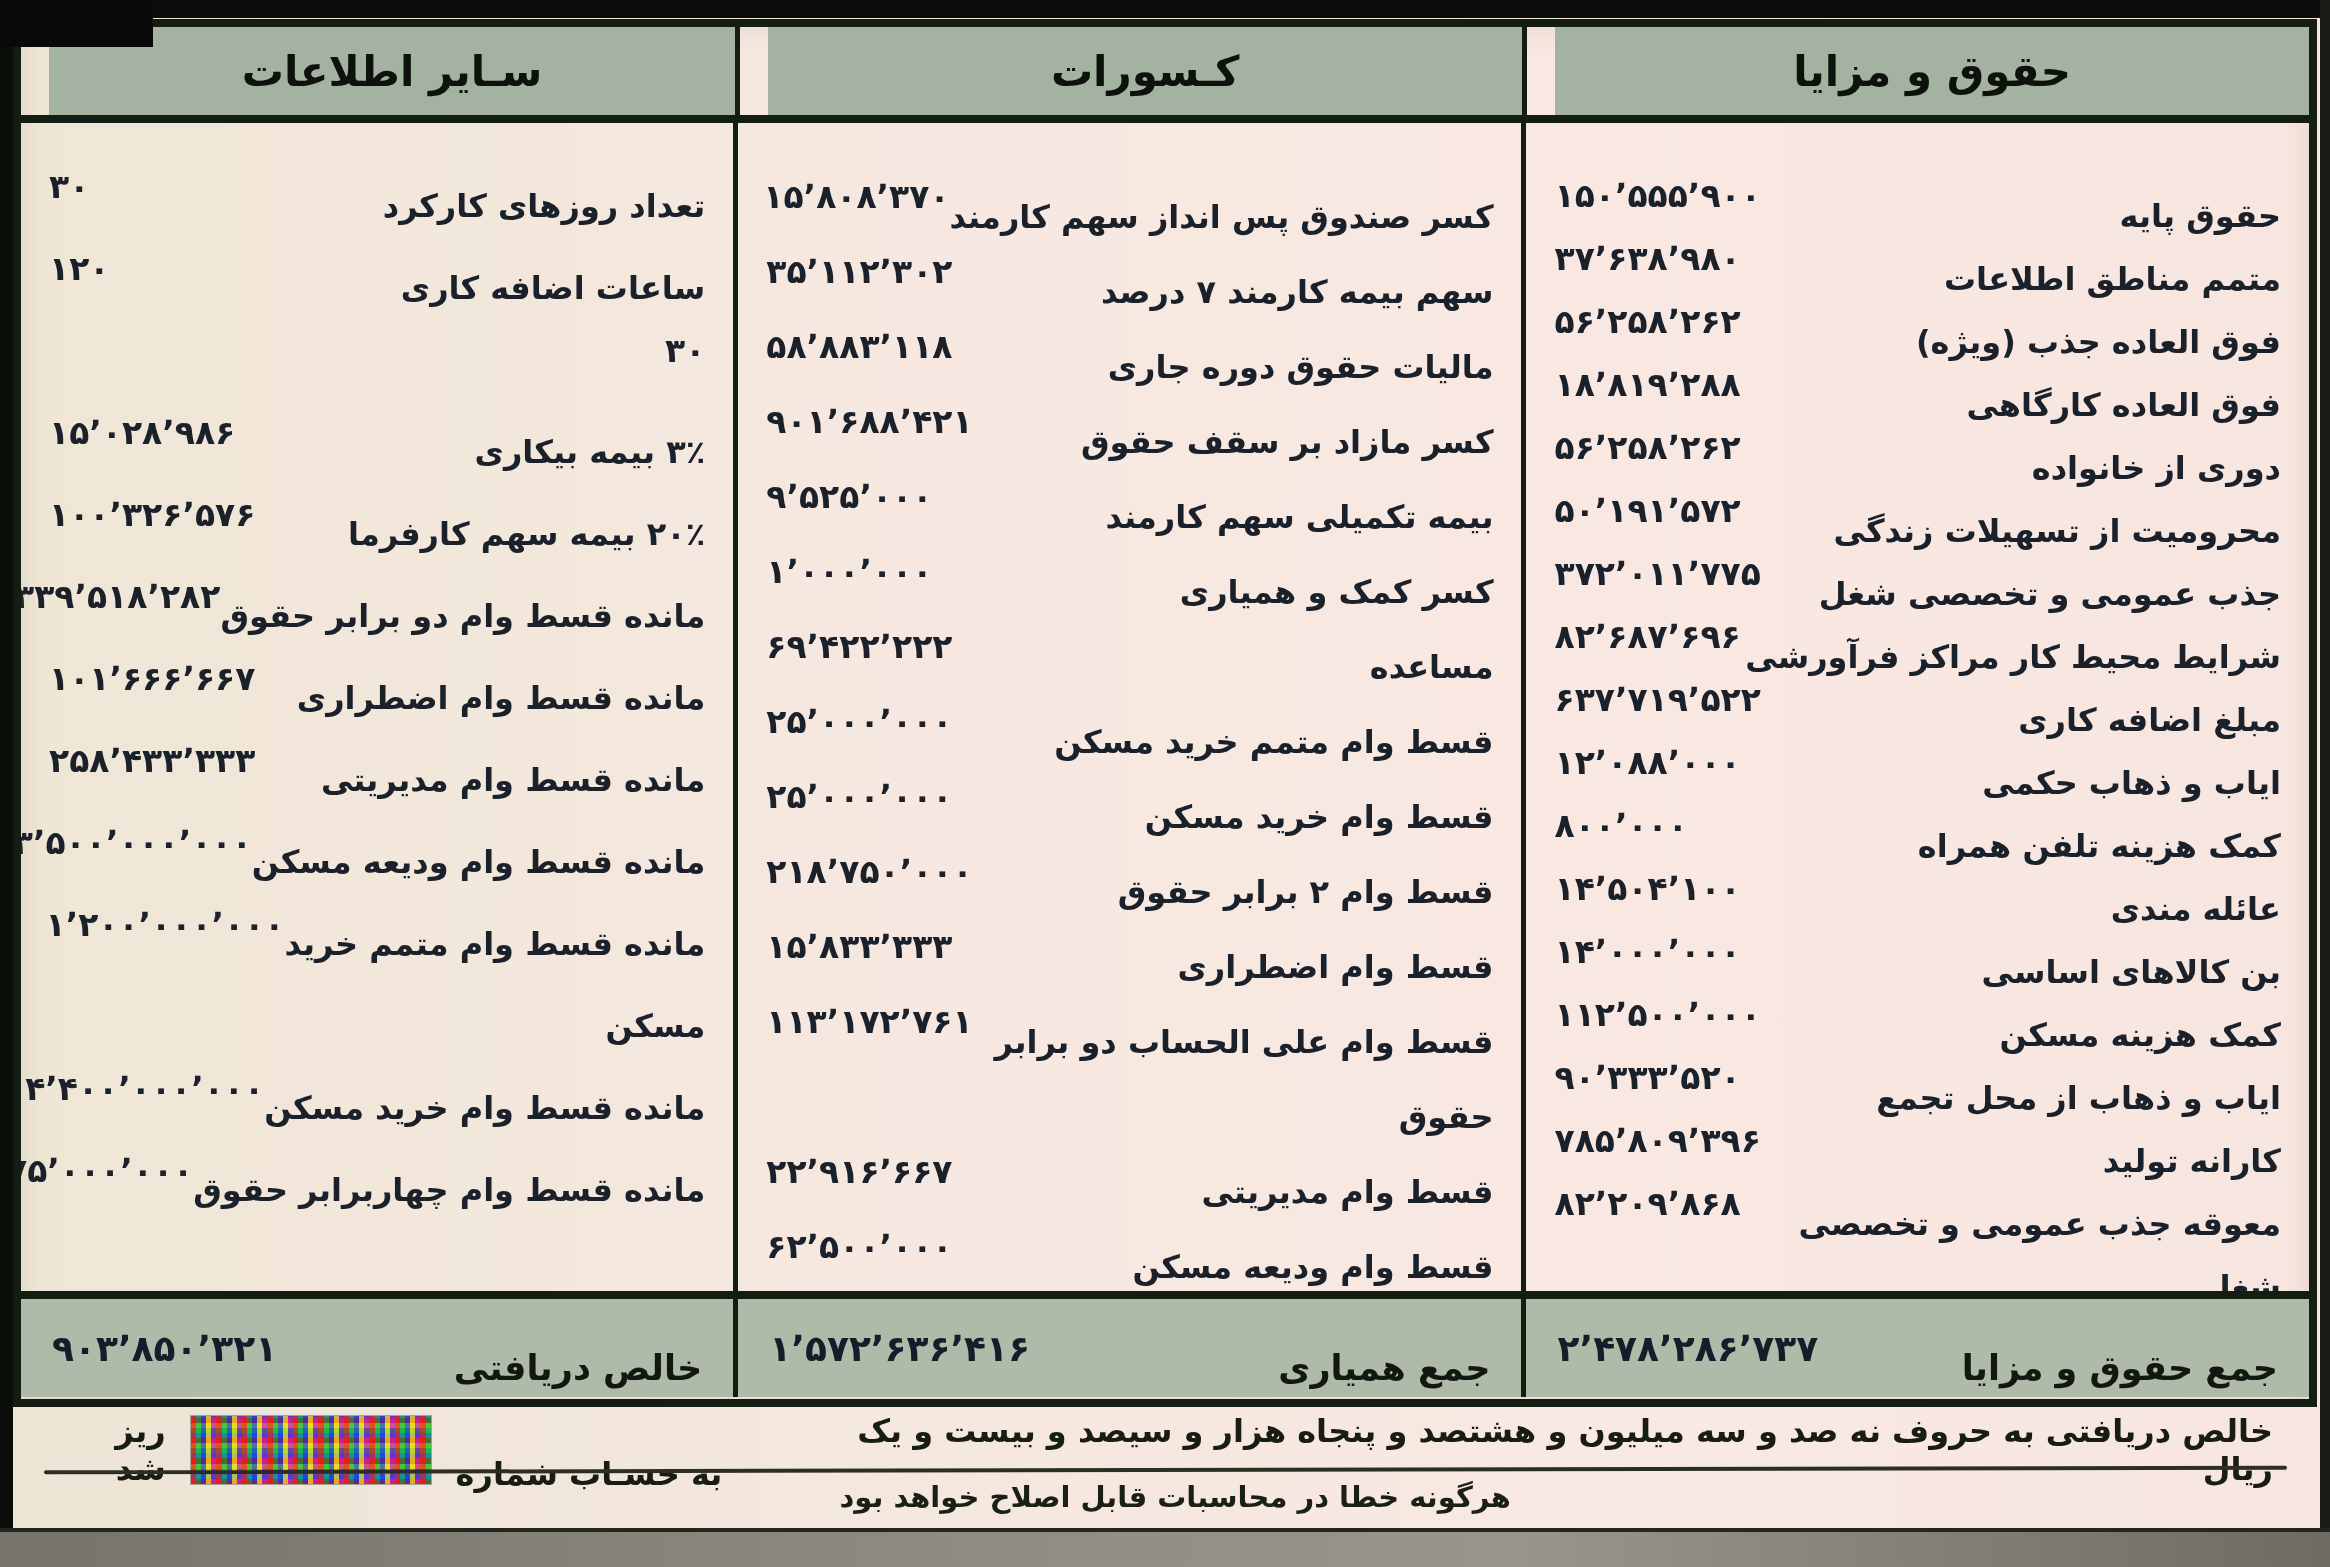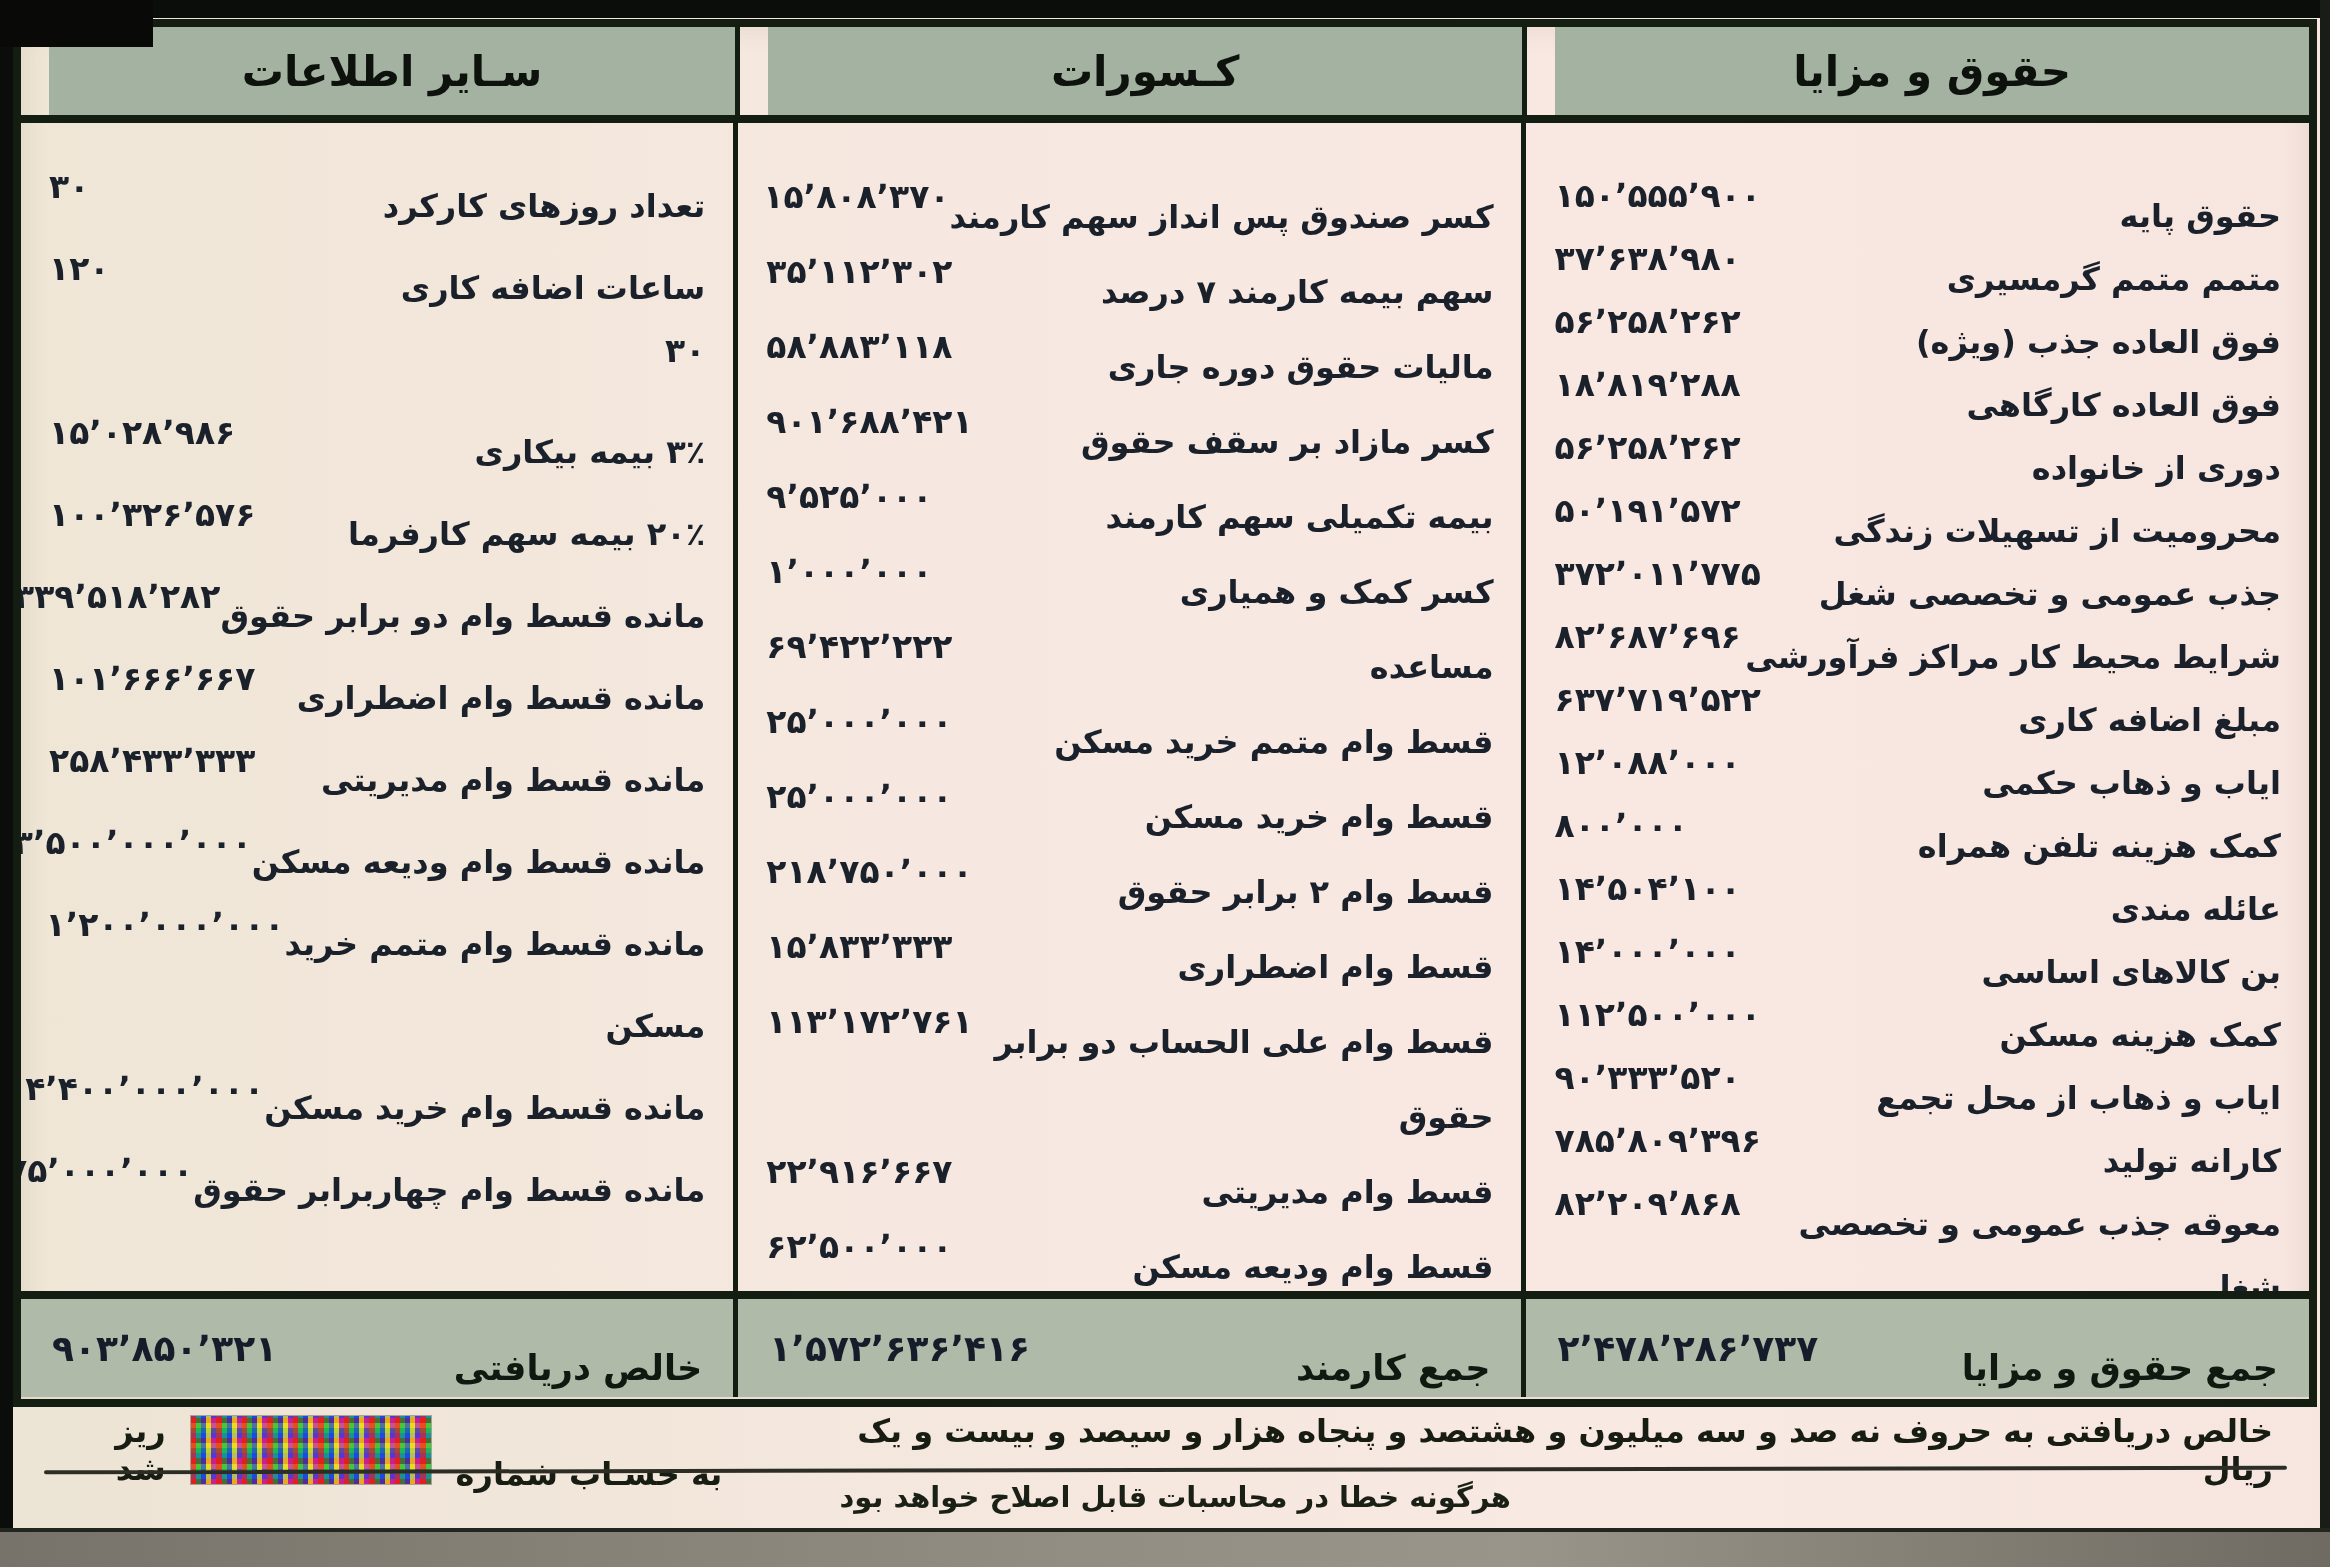--- a/index.html
+++ b/index.html
@@ -216,21 +216,21 @@
           </div>
         </div>
       <div class="col col-sal w-sal">
 
           <div class="row">
             <span class="lbl">حقوق پایه</span>
             <span class="val">۱۵۰٬۵۵۵٬۹۰۰</span>
           </div>
 
           <div class="row">
-            <span class="lbl">متمم متمم گرمسیری</span>
+            <span class="lbl">متمم مناطق اطلاعات</span>
             <span class="val">۳۷٬۶۳۸٬۹۸۰</span>
           </div>
 
           <div class="row">
             <span class="lbl">فوق العاده جذب (ویژه)</span>
             <span class="val">۵۶٬۲۵۸٬۲۶۲</span>
           </div>
 
           <div class="row">
             <span class="lbl">فوق العاده کارگاهی</span>
@@ -308,21 +308,21 @@
           </div>
         </div>
     </div>
 
     <div class="totals">
       <div class="tcell w-other vline">
         <span class="lbl">خالص دریافتی</span>
         <span class="val">۹۰۳٬۸۵۰٬۳۲۱</span>
       </div>
       <div class="tcell w-ded vline">
-        <span class="lbl">جمع کارمند</span>
+        <span class="lbl">جمع همیاری</span>
         <span class="val">۱٬۵۷۲٬۶۳۶٬۴۱۶</span>
       </div>
       <div class="tcell w-sal">
         <span class="lbl">جمع حقوق و مزایا</span>
         <span class="val">۲٬۴۷۸٬۲۸۶٬۷۳۷</span>
       </div>
     </div>
   </div>
 
   <div class="foot-line1">

